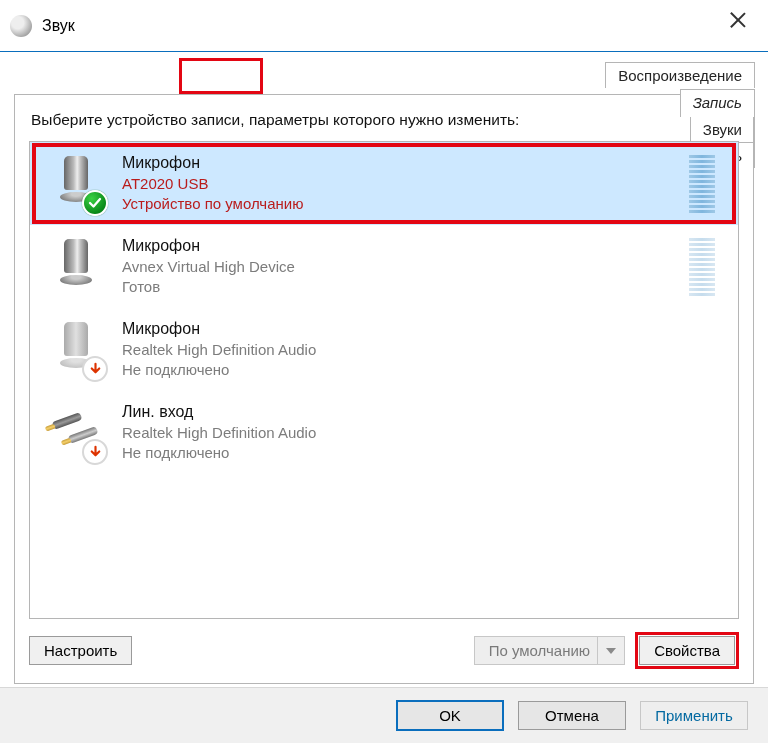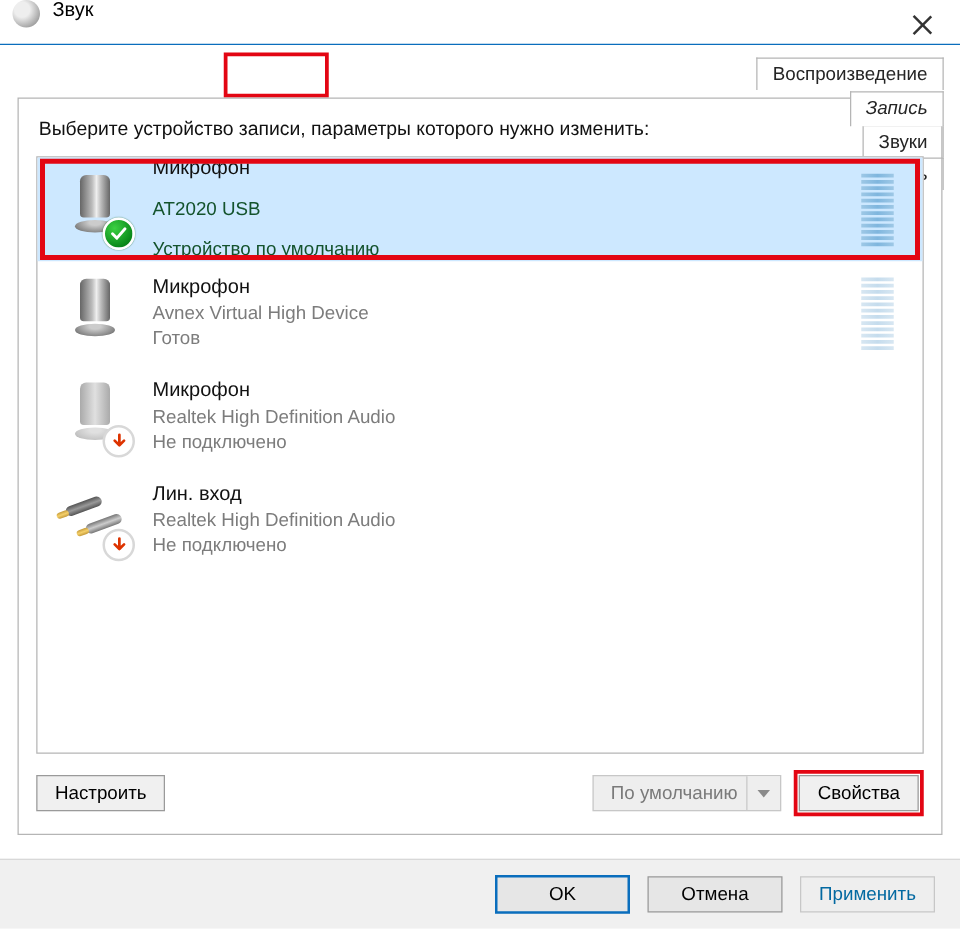--- a/index.html
+++ b/index.html
@@ -8,23 +8,24 @@
     font-family: "Segoe UI", Tahoma, sans-serif;
     font-size: 15px;
     background: #fff;
     color: #000;
     width: 768px;
     height: 743px;
     overflow: hidden;
     position: relative;
   }
   .titlebar {
-    height: 36px;
+    height: 52px;
     border-bottom: 1px solid #0a6ebd;
     display: flex;
+    align-items: center;
     padding: 0 10px;
     position: relative;
   }
   .titlebar .app-icon {
     width: 22px; height: 22px;
     border-radius: 50%;
     background: radial-gradient(circle at 35% 35%, #eee 30%, #aaa 70%, #777 100%);
     margin-right: 10px;
   }
   .titlebar .title { font-size: 16px; }
@@ -169,21 +170,21 @@
   .plug-tip1, .plug-tip2 {
     position: absolute; width: 10px; height: 5px; border-radius: 3px;
     background: linear-gradient(180deg,#c49a3a,#f5d06a,#c49a3a);
   }
   .plug-tip1 { left: -8px; top: 1.5px; }
   .plug-tip2 { left: -8px; top: 1.5px; }
 
   .device-text { flex: 1 1 auto; }
   .device-name { font-size: 16px; color: #111; line-height: 1.3; }
   .device-sub  { font-size: 15px; color: #7c7c7c; line-height: 1.35; }
-  .device-item.selected .device-sub { color: #14532d; margin-top: 12px; }
+  .device-item.selected .device-sub { color: #b91c1c; }
 
   .level-meter {
     width: 26px;
     margin-left: 8px;
     display: flex;
     flex-direction: column-reverse;
     gap: 2px;
     flex-shrink: 0;
   }
   .level-meter .bar {

